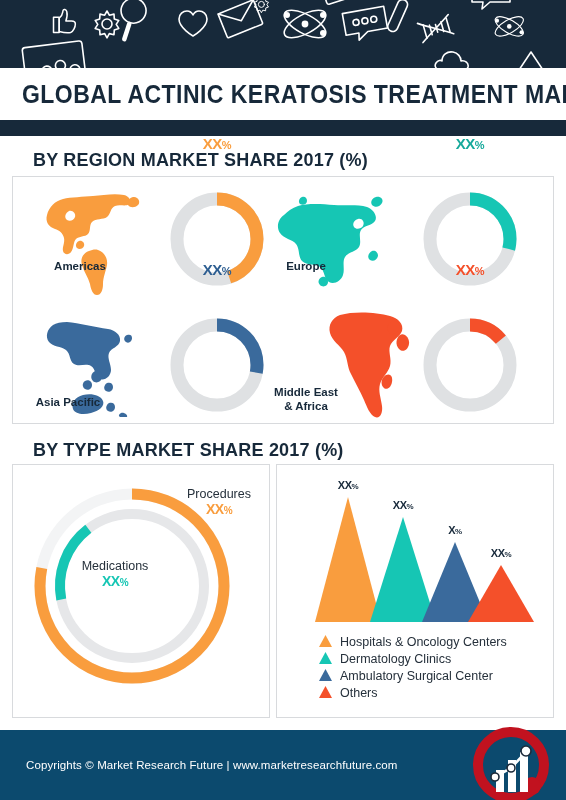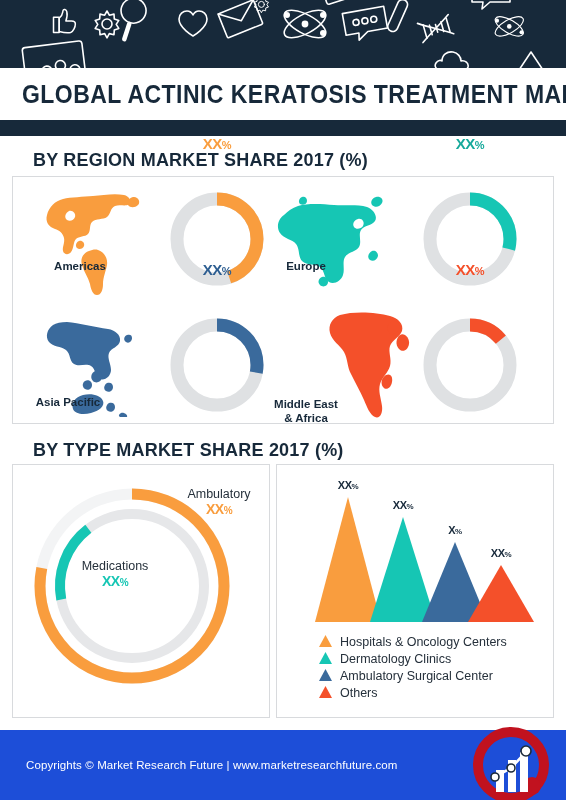--- a/index.html
+++ b/index.html
@@ -105,21 +105,21 @@
   .legend-row { display:flex; align-items:flex-start; height:17px; }
   .legend-tri { width:13px; height:12px; margin-right:8px; flex:none; }
   .legend-text {
     font-family:"Liberation Sans Narrow","Liberation Sans", sans-serif;
     font-size:12.5px; color:#25303b; white-space:nowrap;
   }
 
   
   .footer {
     position:absolute; left:0; top:730px; width:566px; height:70px;
-    background:#1d4ed8;
+    background:#0c4a6e;
   }
   .footer-text {
     position:absolute; left:26px; top:50%; transform:translateY(-50%);
     font-family:"Liberation Sans Narrow","Liberation Sans", sans-serif;
     font-size:11.5px; color:#ffffff; white-space:nowrap; letter-spacing:0.1px;
   }
   .footer-logo { position:absolute; right:12px; top:-8px; }
 </style>
 </head>
 <body>
@@ -301,21 +301,21 @@
 
     <div class="region-cell" style="left:245px; top:124px; width:297px; height:124px;">
       <svg class="region-map" style="left:62px; top:4px;" width="94" height="116" viewBox="0 0 94 116">
         <g fill="#f4502a">
           <path d="M20 10 C12 13 8 20 10 28 C12 36 20 40 24 47 C28 54 27 62 31 69 C35 77 40 86 44 95 C47 102 50 110 55 112 C60 114 63 108 62 101 C61 93 58 86 60 79 C62 72 68 68 70 61 C72 54 68 47 70 41 C72 35 80 32 82 26 C84 19 78 13 70 11 C56 7 34 6 20 10 Z"></path>
           <path d="M72 16 C68 18 66 23 69 27 C72 31 77 29 79 24 C81 19 76 14 72 16 Z"></path>
           <path d="M80 30 C76 33 75 40 79 44 C83 48 88 45 89 39 C90 33 84 27 80 30 Z"></path>
           <path d="M66 70 C62 72 60 78 63 82 C66 86 71 83 72 77 C73 71 70 68 66 70 Z"></path>
         </g>
       </svg>
-      <div class="region-label" style="left:0px; top:84px; width:96px;margin-top:12px;">
+      <div class="region-label" style="left:0px; top:84px; width:96px;">
         <div>Middle East</div>
         <div>&amp; Africa</div>
       </div>
       <svg class="donut" style="left:160px; top:12px;" width="104" height="104" viewBox="0 0 104 104">
         <circle cx="52" cy="52" r="40" fill="none" stroke="#dfe1e3" stroke-width="13"></circle>
         <circle cx="52" cy="52" r="40" fill="none" stroke="#f4502a" stroke-width="13" stroke-dasharray="35.2 216.1" stroke-dashoffset="0" transform="rotate(-90 52 52)"></circle>
       </svg>
       <div class="donut-label" style="left:160px; top:12px; width:104px; height:104px; color:#f4502a;">
         <span>XX<span class="pct">%</span></span>
       </div>
@@ -330,21 +330,21 @@
       <circle cx="109" cy="109" r="92" fill="none" stroke="#f3f4f5" stroke-width="11"></circle>
 
       <circle cx="109" cy="109" r="92" fill="none" stroke="#f99d3e" stroke-width="11" stroke-dasharray="451 127" stroke-dashoffset="0" transform="rotate(-90 109 109)"></circle>
 
       <circle cx="109" cy="109" r="72" fill="none" stroke="#e6e7e9" stroke-width="10"></circle>
 
       <circle cx="109" cy="109" r="72" fill="none" stroke="#16c6b4" stroke-width="10" stroke-dasharray="81 372" stroke-dashoffset="40" transform="rotate(-160 109 109)"></circle>
     </svg>
 
     <div class="type-anno" style="left:158px; top:22px; width:96px;">
-      <div class="name">Ambulatory</div>
+      <div class="name">Procedures</div>
       <div class="val" style="color:#f99d3e;">XX<span class="pct">%</span></div>
     </div>
 
     <div class="type-anno" style="left:52px; top:94px; width:100px;">
       <div class="name">Medications</div>
       <div class="val" style="color:#16c6b4;">XX<span class="pct">%</span></div>
     </div>
   </div>
 
 

